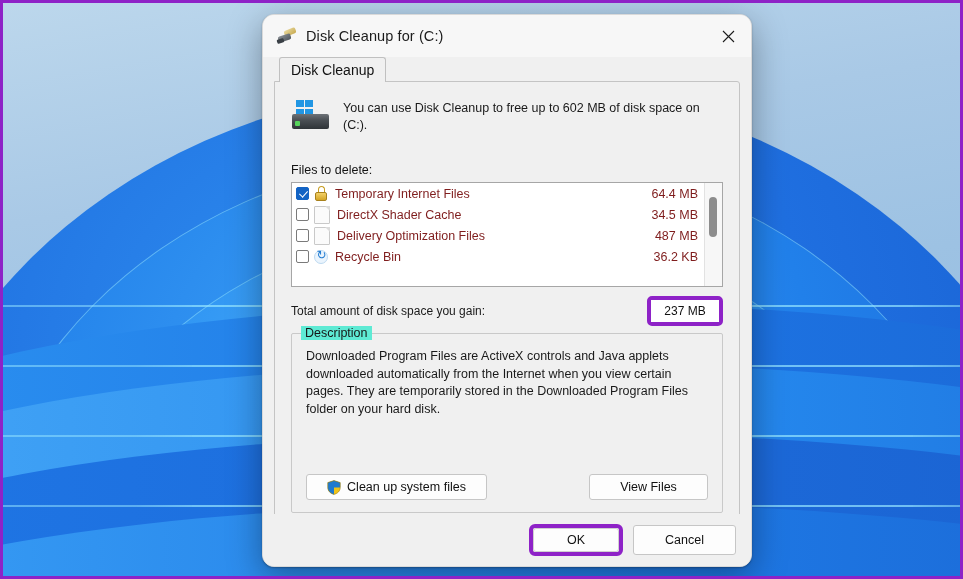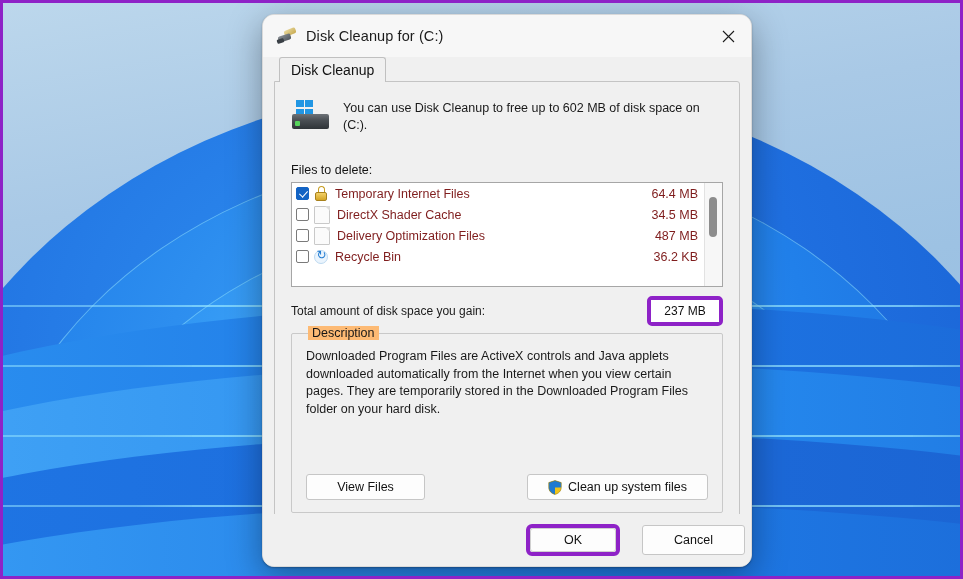--- a/index.html
+++ b/index.html
@@ -395,22 +395,22 @@
     border: 1px solid #c9c9c9;
     border-radius: 2px;
     position: relative;
     height: 180px;
     box-sizing: border-box;
     padding: 14px 14px 0 14px;
   }
   .group-title {
     position: absolute;
     top: -8px;
-    left: 16px;
-    background: #fdba74;
+    left: 9px;
+    background: #5eead4;
     padding: 0 4px;
     font-size: 12.5px;
     color: #161616;
   }
   .desc-text {
     font-size: 12.5px;
     line-height: 17.5px;
     color: #1a1a1a;
   }
 
@@ -446,22 +446,22 @@
     position: relative;
   }
 
   .footer {
     position: absolute;
     left: 0; right: 0; bottom: 0;
     height: 52px;
     display: flex;
     align-items: center;
     justify-content: flex-end;
-    padding-right: 6px;
-    gap: 22px;
+    padding-right: 15px;
+    gap: 10px;
     background: #f0f0f0;
   }
   .ok-hl {
     border: 4px solid #8e22c7;
     border-radius: 6px;
     display: inline-block;
   }
   .btn-ok { width: 86px; height: 24px; border-color: #d0d0d0; }
   .btn-cancel { width: 103px; height: 30px; }
 </style>
@@ -582,34 +582,34 @@
         <span class="total-hl">
           <span class="total-val">237 MB</span>
         </span>
       </div>
 
       <div class="groupbox">
         <span class="group-title">Description</span>
         <div class="desc-text">Downloaded Program Files are ActiveX controls and Java applets downloaded automatically from the Internet when you view certain pages.  They are temporarily stored in the Downloaded Program Files folder on your hard disk.</div>
 
         <div class="group-buttons">
-          <button class="btn btn-view">
-            <span>View Files</span>
-          </button>
           <button class="btn btn-cleanup">
             <span class="shield">
               <svg width="14" height="15" viewBox="0 0 14 15" aria-hidden="true">
                 <path d="M7 0.6 L13.2 2.6 V7.4 C13.2 11 10.6 13.5 7 14.4 C3.4 13.5 0.8 11 0.8 7.4 V2.6 Z" fill="#f0c419"></path>
                 <path d="M7 0.6 L0.8 2.6 V7.4 C0.8 11 3.4 13.5 7 14.4 Z" fill="#1f7ad0"></path>
                 <path d="M7 0.6 L13.2 2.6 V7.4 H7 Z" fill="#1f7ad0"></path>
                 <path d="M7 0.6 L13.2 2.6 V7.4 C13.2 11 10.6 13.5 7 14.4 C3.4 13.5 0.8 11 0.8 7.4 V2.6 Z" fill="none" stroke="#9a7d10" stroke-width="0.6"></path>
               </svg>
             </span>
             <span>Clean up system files</span>
           </button>
+          <button class="btn btn-view">
+            <span>View Files</span>
+          </button>
         </div>
       </div>
 
     </div>
 
     <div class="footer">
       <span class="ok-hl">
         <button class="btn btn-ok">
           <span>OK</span>
         </button>

